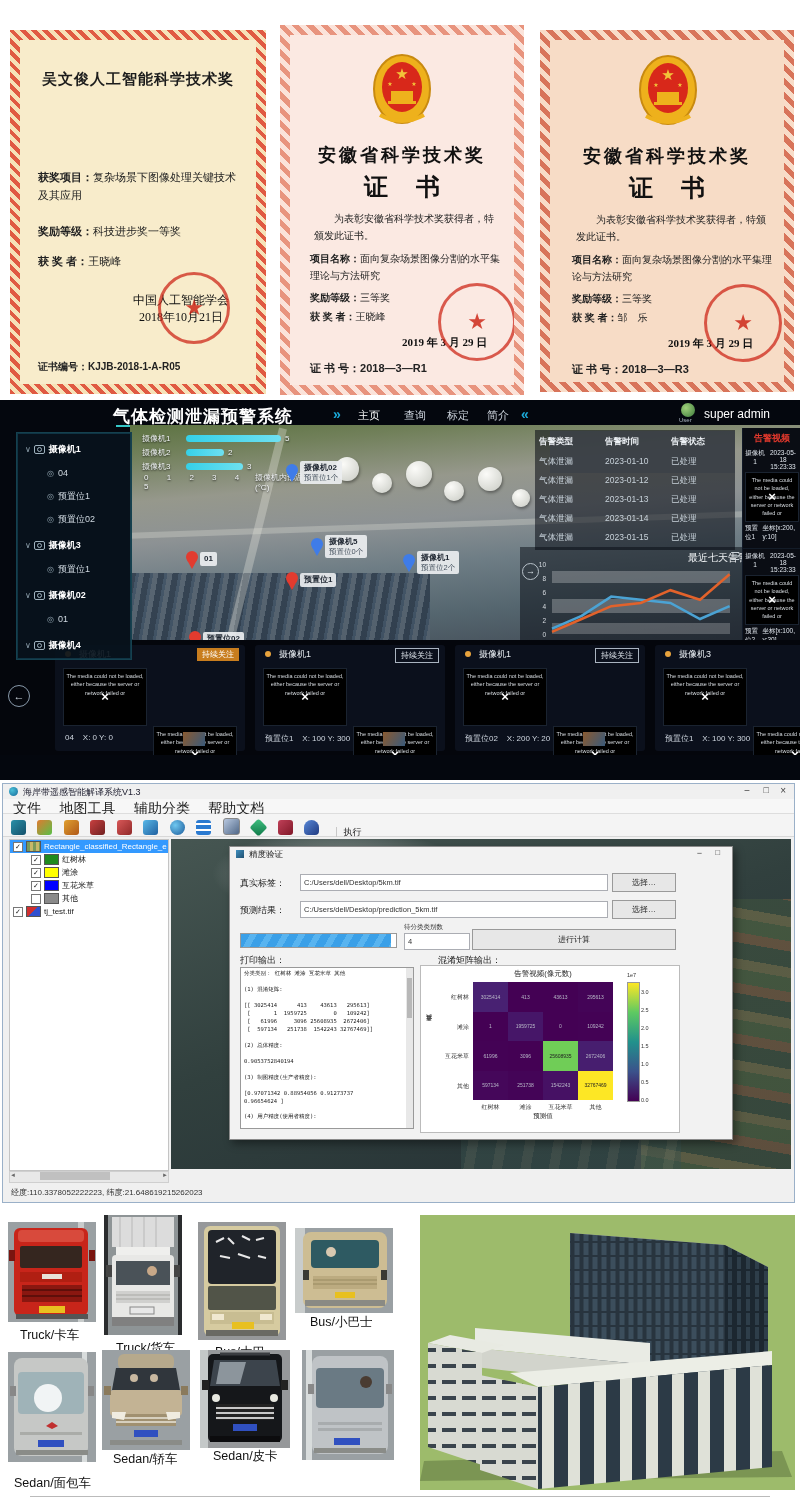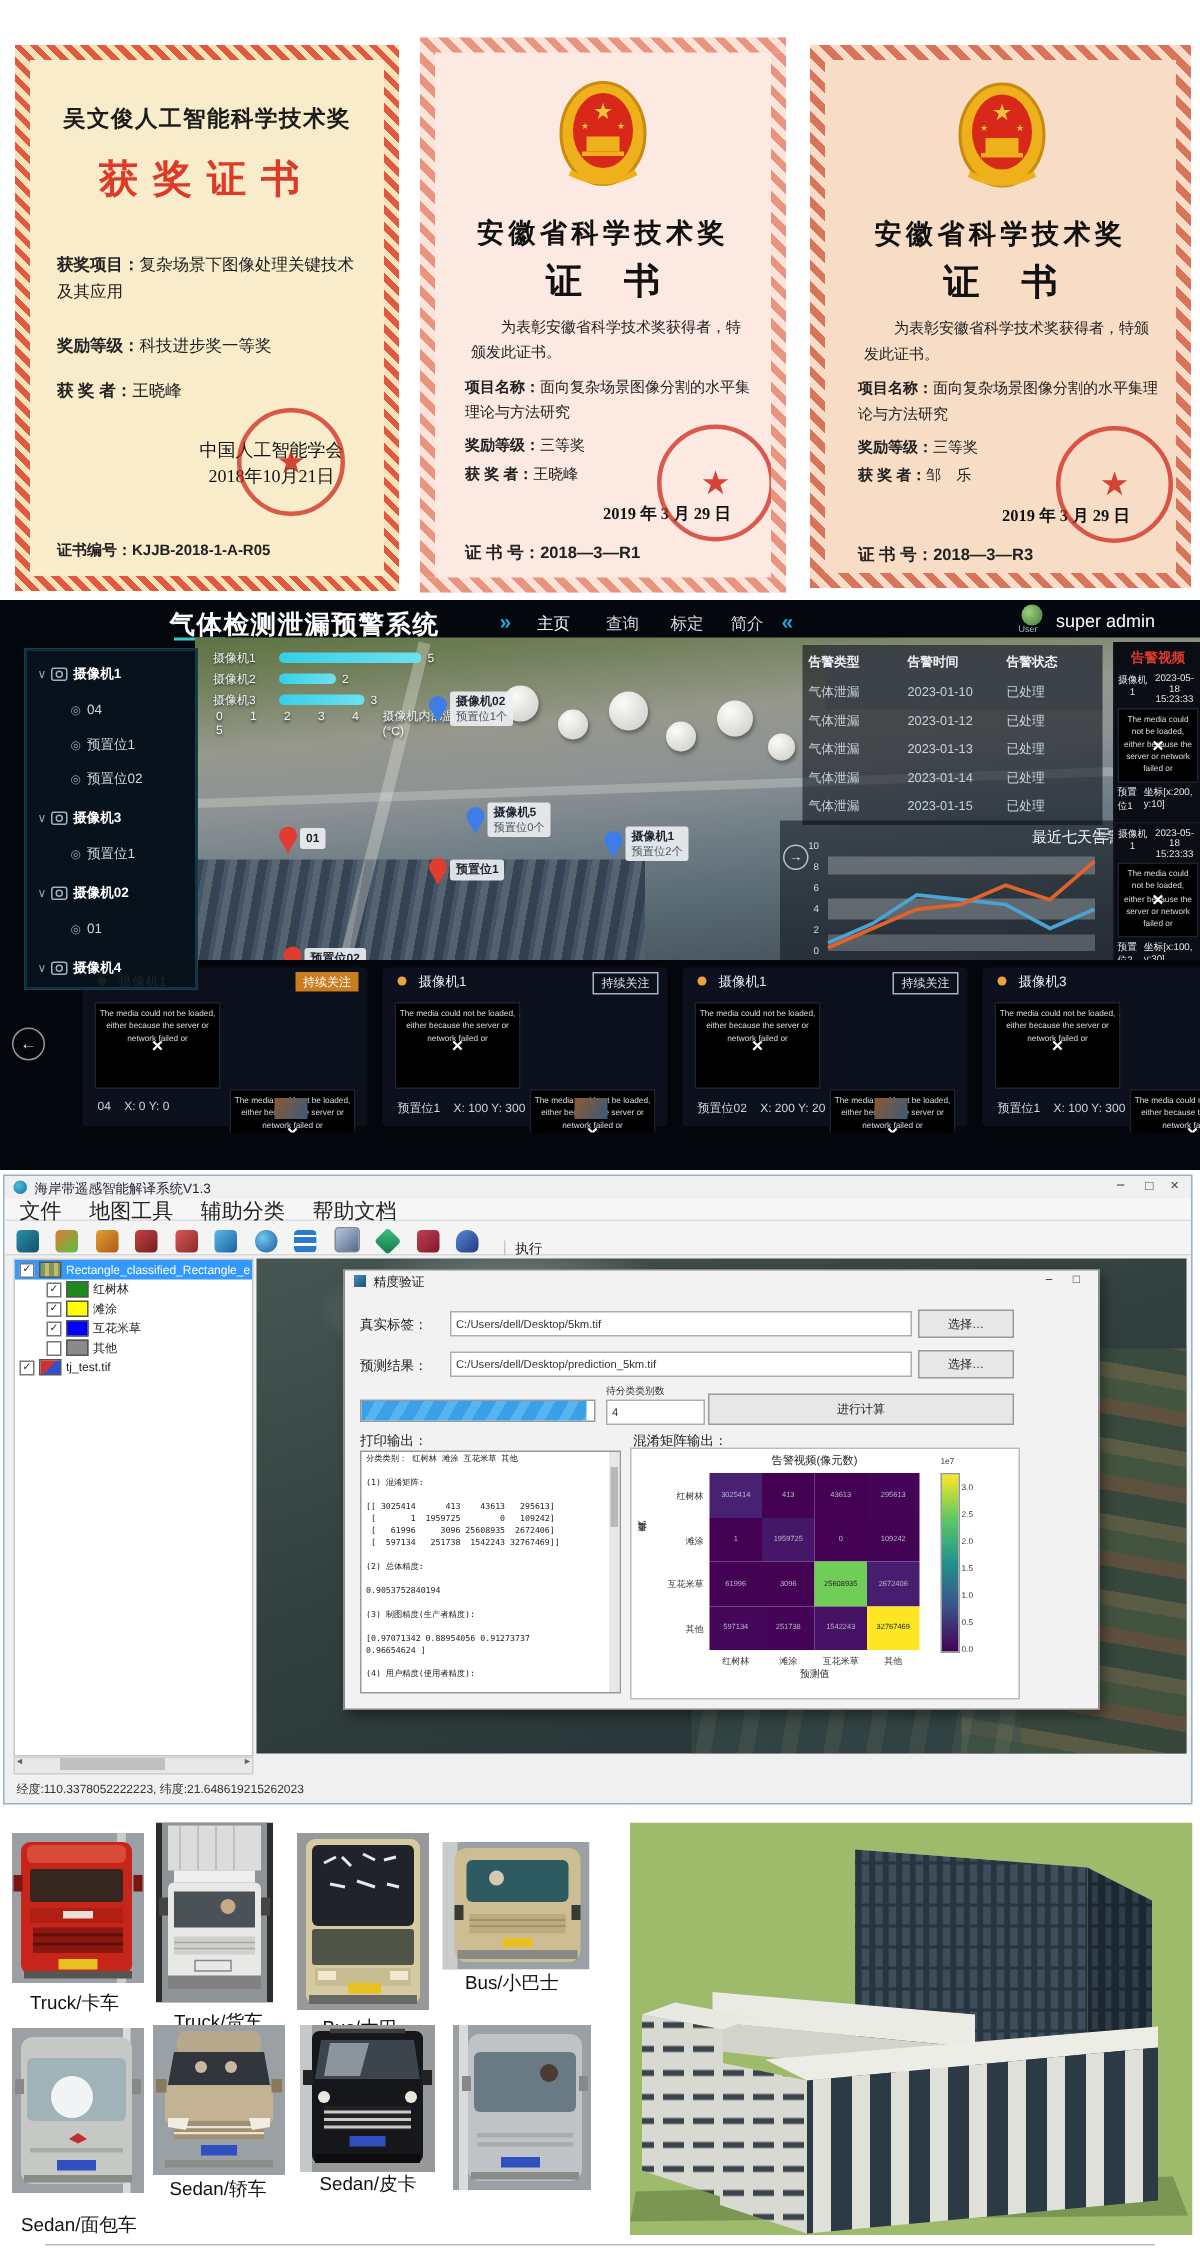--- a/index.html
+++ b/index.html
@@ -91,21 +91,20 @@
   .vcap{position:absolute;font-size:12.5px;color:#111;}
   .divider{position:absolute;left:30px;top:1496px;width:740px;height:1px;background:#bbb;}
 </style>
 </head>
 <body>
 
 <div class="canvas">
 
   <div class="cert cert1 p" style="left:10px;top:30px;width:256px;height:364px;">
     <div class="p org" style="top:30px;">吴文俊人工智能科学技术奖</div>
-    <div class="p big-red" style="top:62px;">获奖证书</div>
     <div class="p field" style="left:18px;top:128px;width:202px;">
       <b>获奖项目：</b><span>复杂场景下图像处理关键技术及其应用</span>
     </div>
     <div class="p field" style="left:18px;top:182px;">
       <b>奖励等级：</b><span>科技进步奖一等奖</span>
     </div>
     <div class="p field" style="left:18px;top:212px;">
       <b>获 奖 者：</b><span>王晓峰</span>
     </div>
     <div class="p" style="left:86px;top:252px;width:150px;text-align:center;font-size:12px;font-family:'Liberation Serif',serif;">
@@ -525,21 +524,21 @@
       <div class="dlg-btn" style="left:382px;top:53px;width:62px;height:17px;">选择…</div>
 
       <div class="p" style="left:10px;top:86px;width:155px;height:13px;border:1px solid #999;background:#fff;">
         <div style="width:97%;height:100%;background:repeating-linear-gradient(120deg,#3aa0e8 0 8px,#58b4f0 8px 14px);"></div>
       </div>
       <div class="p" style="left:174px;top:76px;font-size:6.5px;color:#333;">待分类类别数</div>
       <input style="left: 174px; top: 86px; width: 58px;" value="4">
       <div class="dlg-btn" style="left:242px;top:82px;width:202px;height:19px;">进行计算</div>
 
       <div class="p" style="left:10px;top:107px;">打印输出：</div>
-      <div class="p" style="left:192px;top:107px;text-align:right;">混淆矩阵输出：</div>
+      <div class="p" style="left:208px;top:107px;text-align:right;">混淆矩阵输出：</div>
 
       <div class="console">
         <pre>分类类别： 红树林 滩涂 互花米草 其他
 
 (1) 混淆矩阵:
 
 [[ 3025414      413    43613   295613]
  [       1  1959725        0   109242]
  [   61996     3096 25608935  2672406]
  [  597134   251738  1542243 32767469]]

